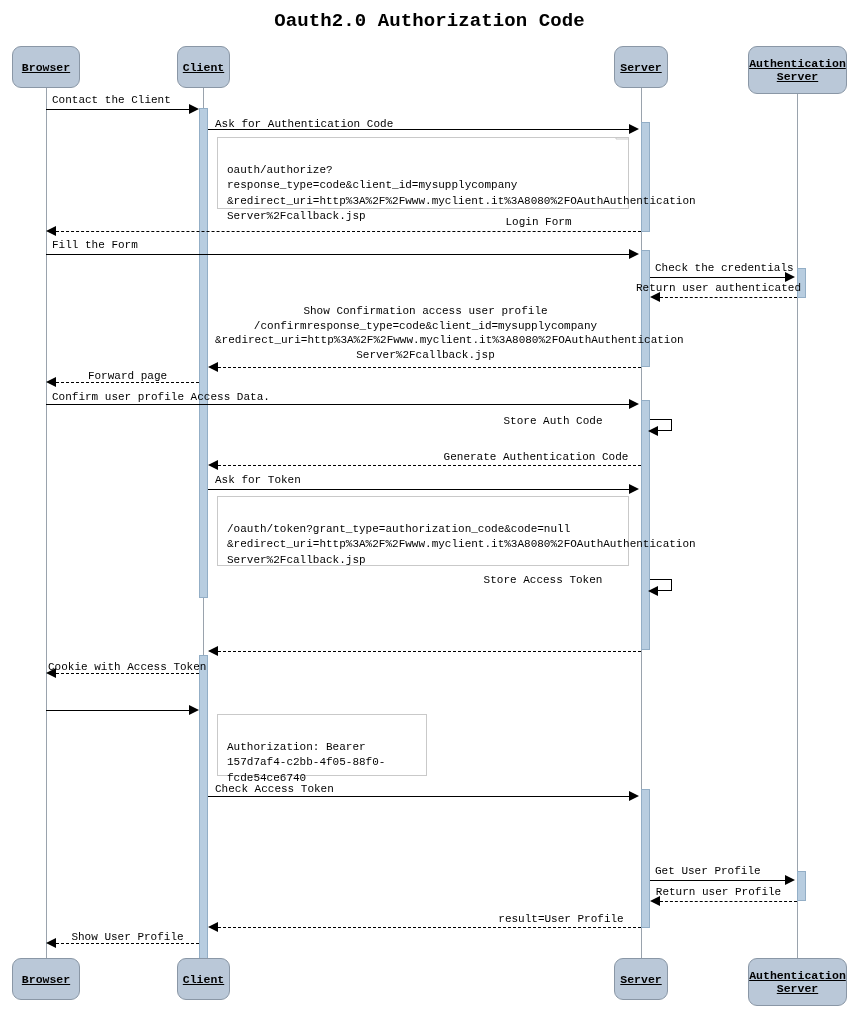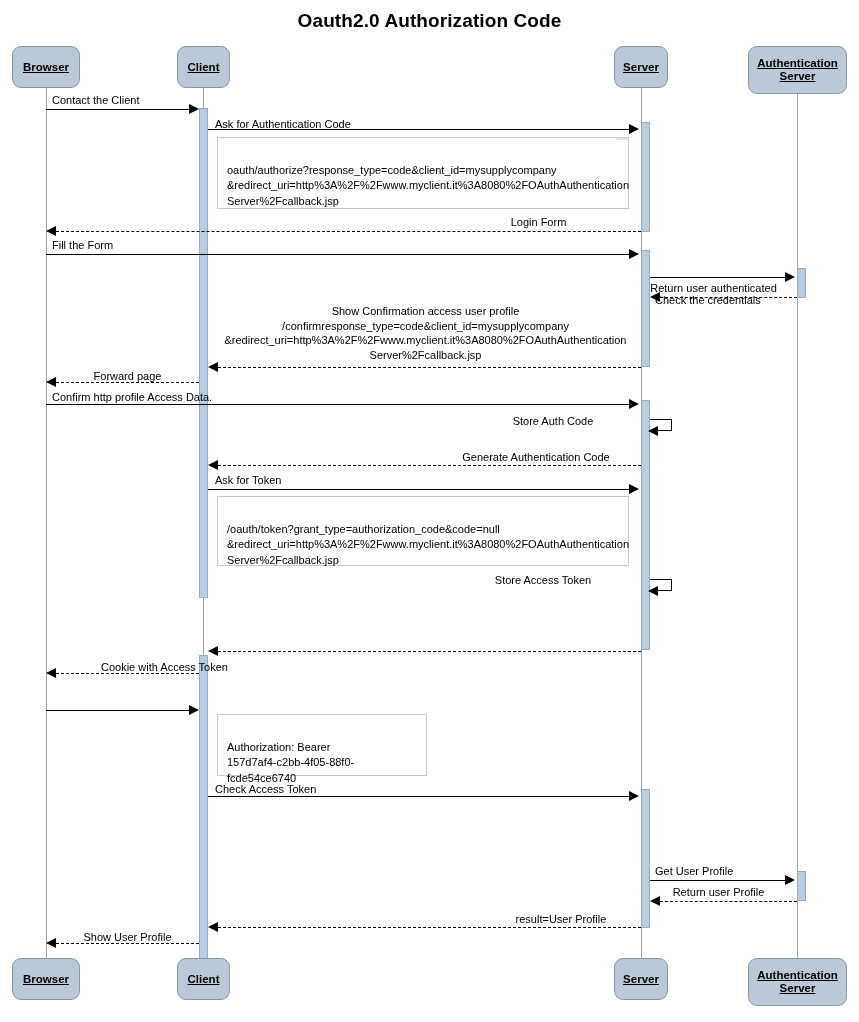--- a/index.html
+++ b/index.html
@@ -6,20 +6,21 @@
   body{
     font-family:"Liberation Sans", sans-serif;
     -webkit-font-smoothing:antialiased;
   }
   #canvas{
     position:relative;
     width:859px;
     height:1022px;
     background:#ffffff;
     overflow:hidden;
+    font-family:Liberation Mono, monospace;
   }
   
   .diagram-title{
     position:absolute;
     left:0; top:10px;
     width:859px;
     text-align:center;
     font-size:19px;
     font-weight:bold;
     color:#000000;
@@ -195,40 +196,40 @@
   <div class="msg dashed" style="left:56px; top:231px; width:585px;"></div>
   <div class="arrowhead left" style="left:46px; top:226px;"></div>
   <div class="msg-label right-align" style="left:441px; top:215px; width:195px;">Login Form</div>
 
   <div class="msg" style="left:46px; top:254px; width:583px;"></div>
   <div class="arrowhead right" style="left:629px; top:249px;"></div>
   <div class="msg-label" style="left:52px; top:238px;">Fill the Form</div>
 
   <div class="msg" style="left:650px; top:277px; width:135px;"></div>
   <div class="arrowhead right" style="left:785px; top:272px;"></div>
-  <div class="msg-label" style="left:655px; top:261px;margin-top:32px;">Check the credentials</div>
+  <div class="msg-label" style="left:655px; top:261px;">Check the credentials</div>
 
   <div class="msg dashed" style="left:660px; top:297px; width:137px;"></div>
   <div class="arrowhead left" style="left:650px; top:292px;"></div>
   <div class="msg-label right-align" style="left:636px; top:281px; width:155px;">Return user authenticated</div>
 
   <div class="msg dashed" style="left:218px; top:367px; width:423px;"></div>
   <div class="arrowhead left" style="left:208px; top:362px;"></div>
   <div class="msg-label right-align" style="left:215px; top:304px; width:421px;">Show Confirmation access user profile
 /confirmresponse_type=code&amp;client_id=mysupplycompany
 &amp;redirect_uri=http%3A%2F%2Fwww.myclient.it%3A8080%2FOAuthAuthentication
 Server%2Fcallback.jsp</div>
 
   <div class="msg dashed" style="left:56px; top:382px; width:143px;"></div>
   <div class="arrowhead left" style="left:46px; top:377px;"></div>
   <div class="msg-label right-align" style="left:60px; top:369px; width:135px;">Forward page</div>
 
   <div class="msg" style="left:46px; top:404px; width:583px;"></div>
   <div class="arrowhead right" style="left:629px; top:399px;"></div>
-  <div class="msg-label" style="left:52px; top:390px;">Confirm http profile Access Data.</div>
+  <div class="msg-label" style="left:52px; top:390px;">Confirm user profile Access Data.</div>
 
   <div class="selfloop" style="left:650px; top:419px; width:22px; height:12px;"></div>
   <div class="arrowhead left" style="left:648px; top:426px;"></div>
   <div class="msg-label right-align" style="left:470px; top:414px; width:166px;">Store Auth Code</div>
 
   <div class="msg dashed" style="left:218px; top:465px; width:423px;"></div>
   <div class="arrowhead left" style="left:208px; top:460px;"></div>
   <div class="msg-label right-align" style="left:436px; top:450px; width:200px;">Generate Authentication Code</div>
 
   <div class="msg" style="left:208px; top:489px; width:421px;"></div>
@@ -244,21 +245,21 @@
 
   <div class="selfloop" style="left:650px; top:579px; width:22px; height:12px;"></div>
   <div class="arrowhead left" style="left:648px; top:586px;"></div>
   <div class="msg-label right-align" style="left:450px; top:573px; width:186px;">Store Access Token</div>
 
   <div class="msg dashed" style="left:218px; top:651px; width:423px;"></div>
   <div class="arrowhead left" style="left:208px; top:646px;"></div>
 
   <div class="msg dashed" style="left:56px; top:673px; width:143px;"></div>
   <div class="arrowhead left" style="left:46px; top:668px;"></div>
-  <div class="msg-label right-align" style="left:48px; top:660px; width:147px;padding-left:43px;">Cookie with Access Token</div>
+  <div class="msg-label right-align" style="left:48px; top:660px; width:147px;">Cookie with Access Token</div>
 
   <div class="msg" style="left:46px; top:710px; width:143px;"></div>
   <div class="arrowhead right" style="left:189px; top:705px;"></div>
 
   <div class="note" style="left:217px; top:714px; width:210px; height:62px;">
     <span>Authorization: Bearer
 157d7af4-c2bb-4f05-88f0-fcde54ce6740</span>
     <span class="dogear"></span>
   </div>
 

